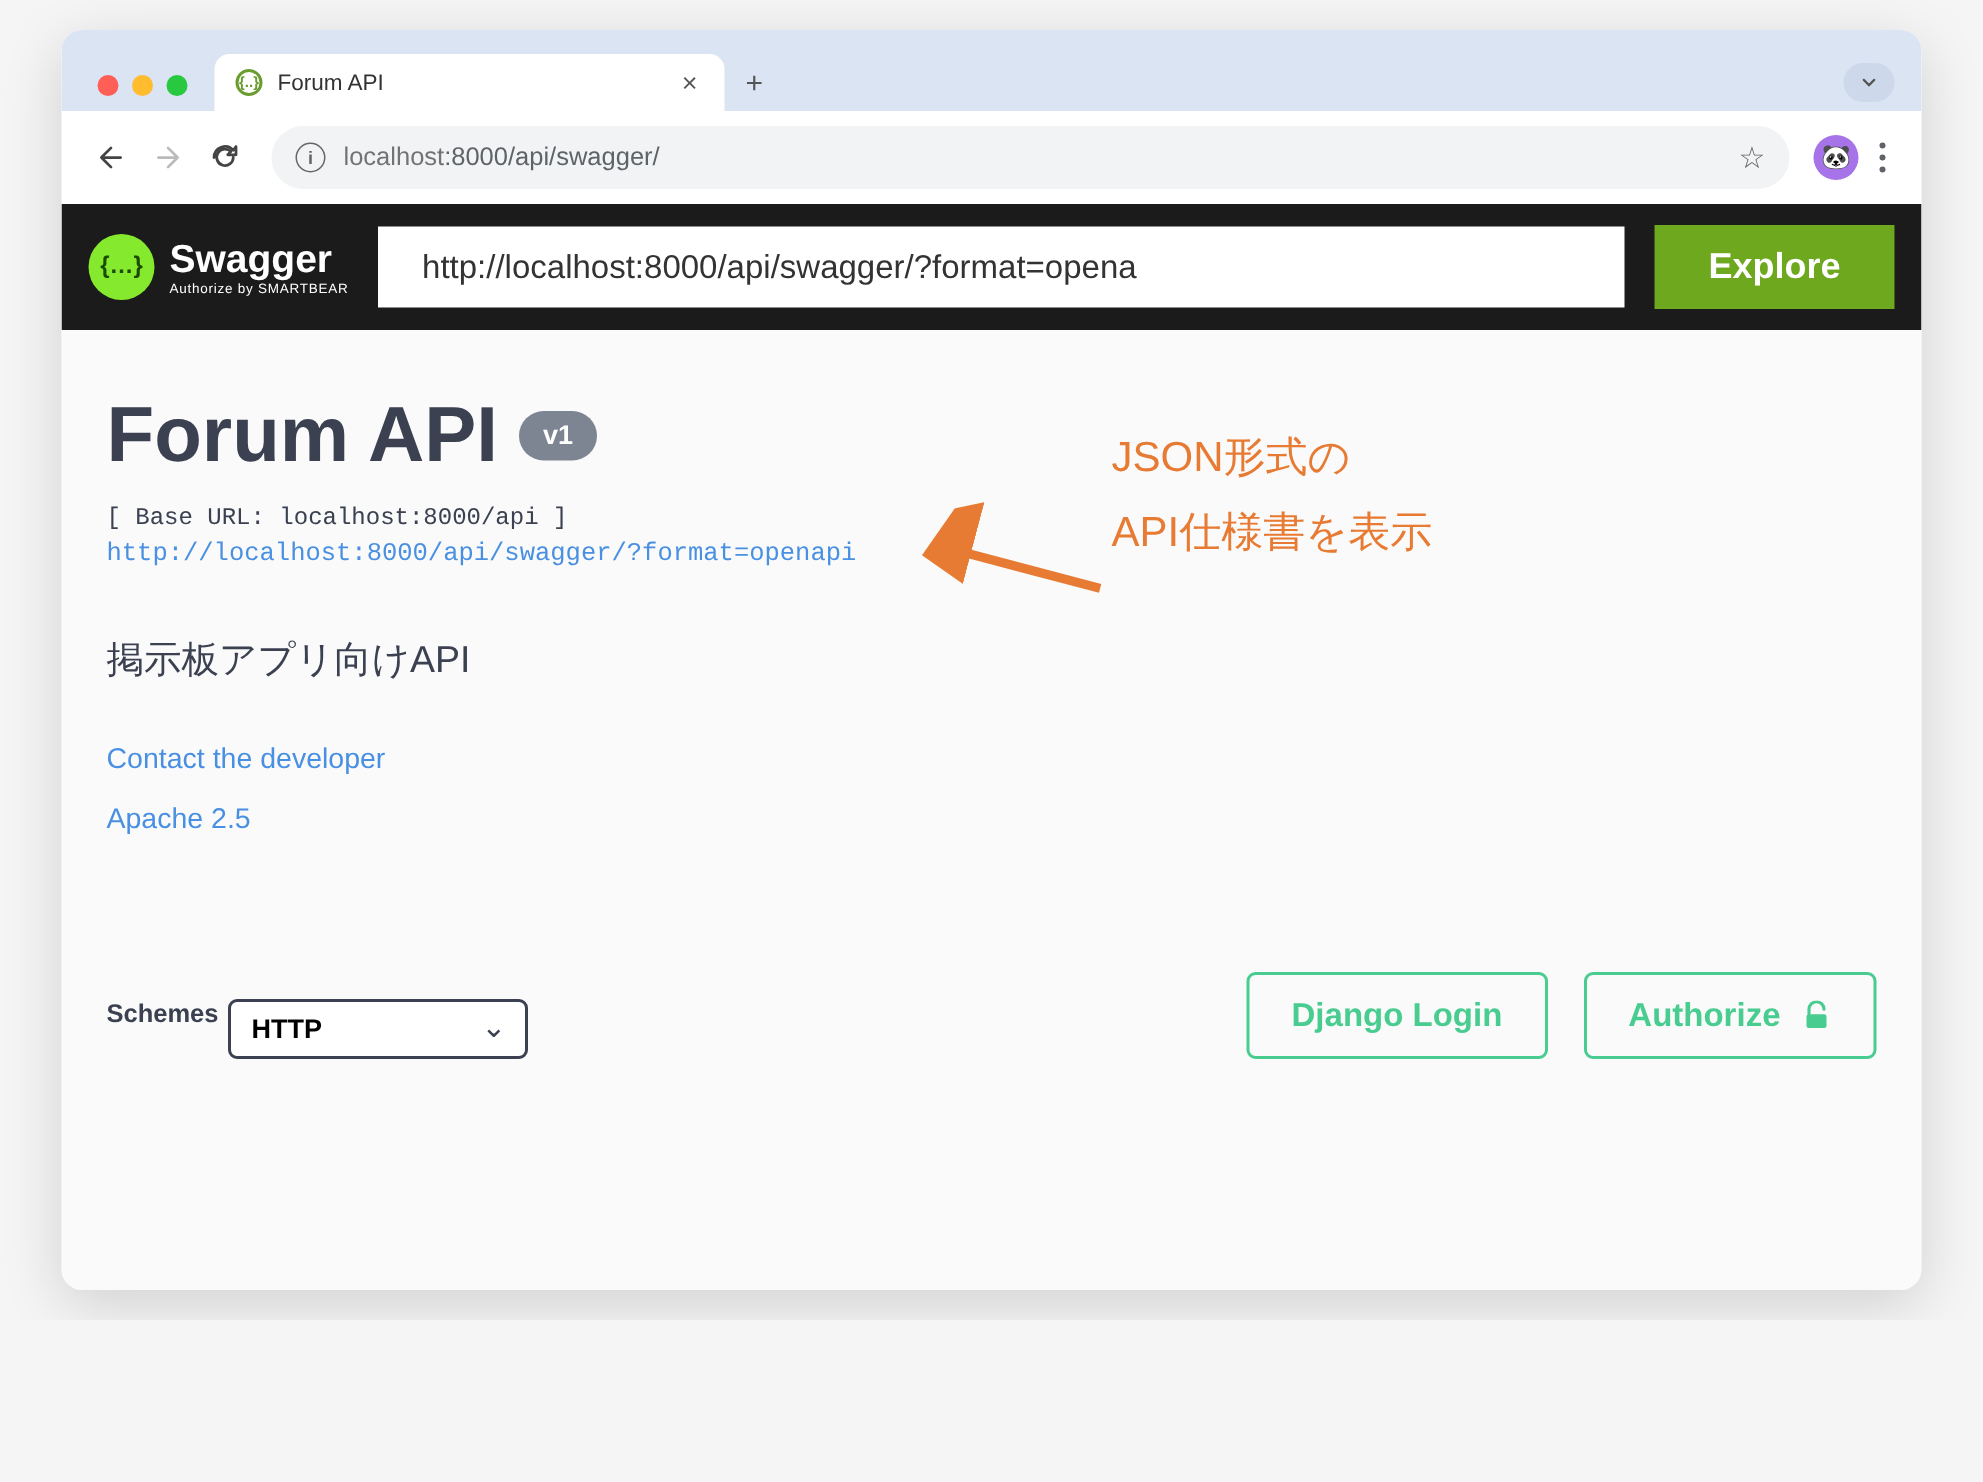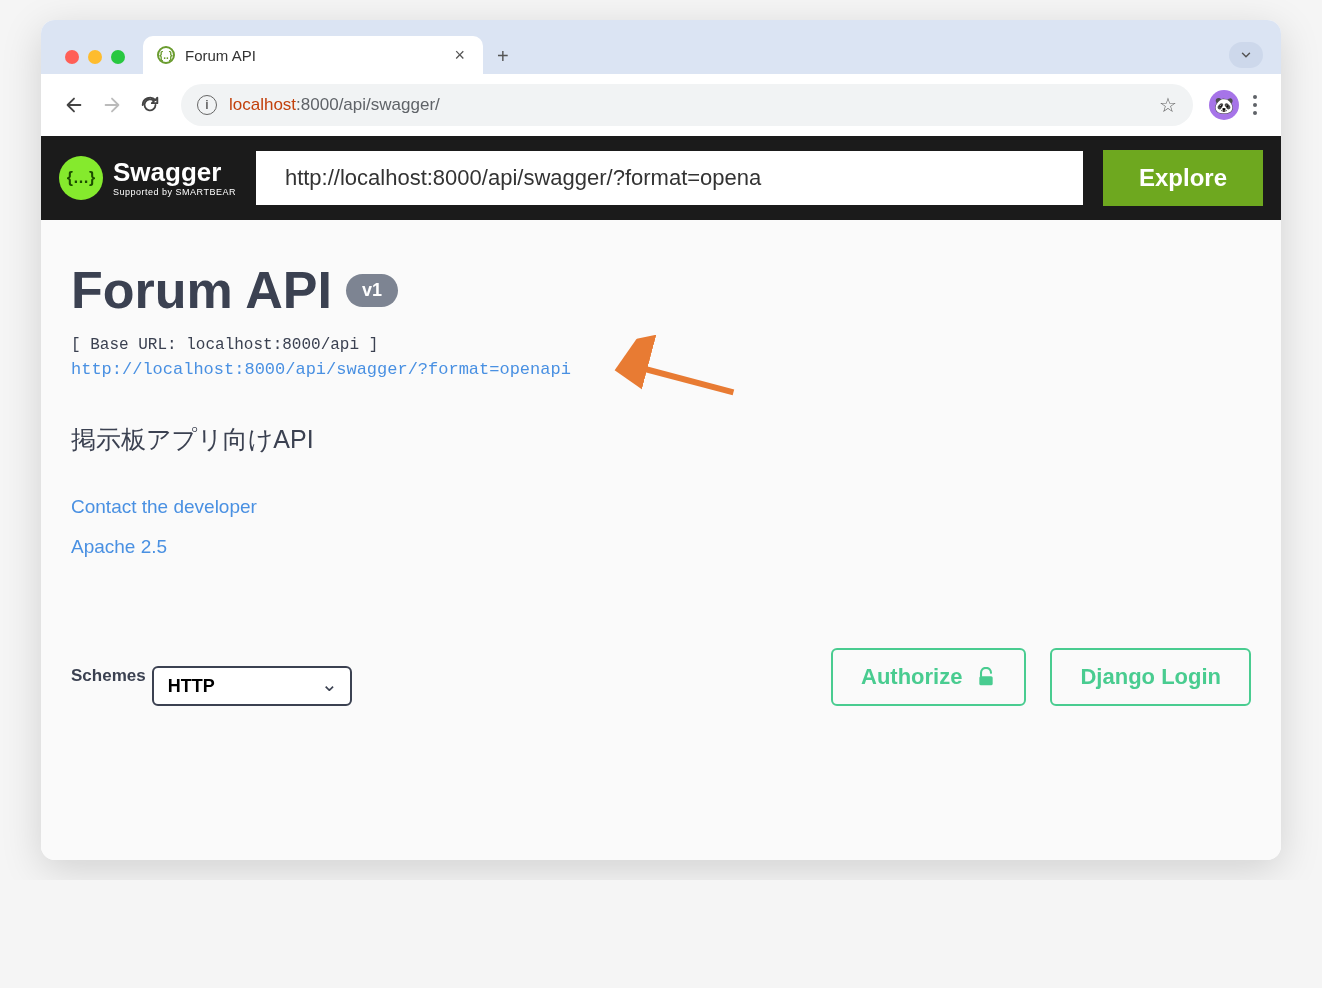--- a/index.html
+++ b/index.html
@@ -121,21 +121,21 @@
       border: 1.5px solid #666;
       border-radius: 50%;
       display: flex;
       align-items: center;
       justify-content: center;
       font-size: 12px;
       color: #666;
       font-weight: bold;
     }
     .url-text { font-size: 17px; color: #202124; }
-    .url-text .host { color: #c2410c; }
+    .url-text .host { color: #737373; }
     .url-text .path { color: #5f6368; }
     .star-icon { color: #666; font-size: 20px; margin-left: auto; cursor: pointer; }
     .avatar {
       width: 30px; height: 30px;
       border-radius: 50%;
       background: #a674e8;
       display: flex;
       align-items: center;
       justify-content: center;
       font-size: 16px;
@@ -379,41 +379,45 @@
           <span></span>
       </div>
     </div>
   </div>
 
   <div class="swagger-topbar">
     <div class="swagger-logo">
       <div class="swagger-logo-icon">{…}</div>
       <div class="swagger-logo-text">
         <span class="main">Swagger</span>
-        <span class="sub">Supported by SMARTBEAR</span>
+        <span class="sub">Authorize by SMARTBEAR</span>
       </div>
     </div>
     <input class="swagger-input" value="http://localhost:8000/api/swagger/?format=opena" style="">
     <button class="explore-btn">Explore</button>
   </div>
 
   <div class="swagger-body">
     <div class="api-title-row">
       <h1 class="api-title">Forum API</h1>
       <span class="version-badge">v1</span>
     </div>
     <div class="base-url">[ Base URL: localhost:8000/api ]</div>
     <a class="spec-link">http://localhost:8000/api/swagger/?format=openapi</a>
 
     <div class="api-description">掲示板アプリ向けAPI</div>
 
     <a class="contact-link">Contact the developer</a><br>
     <a class="license-link">Apache 2.5</a>
 
     
+    <div class="annotation">
+      <div>JSON形式の</div>
+      <div>API仕様書を表示</div>
+    </div>
     <svg class="arrow" width="120" height="60">
       <defs>
         <marker id="ah" markerWidth="12" markerHeight="12" refX="2" refY="6" orient="auto">
           <path d="M0,0 L12,6 L0,12 z" fill="#e87b33"></path>
         </marker>
       </defs>
       <line x1="110" y1="10" x2="15" y2="45" stroke="#e87b33" stroke-width="6" marker-end="url(#ah)"></line>
     </svg>
 
     
@@ -421,26 +425,26 @@
       <div class="schemes-block">
         <span class="schemes-label">Schemes</span>
         <div class="select-wrap">
           <select class="schemes-select">
             <option>HTTP</option>
           </select>
         </div>
       </div>
       <div class="right-buttons">
         <button class="outline-btn">
+          <span>Django Login</span>
+        </button>
+        <button class="outline-btn">
           <span>Authorize</span>
           <svg class="lock-icon" viewBox="0 0 24 24">
             <path d="M6 11V7a6 6 0 0 1 12 0" stroke="#49cc90" stroke-width="2.5" fill="none" stroke-linecap="round"></path>
             <rect x="4" y="11" width="16" height="11" rx="2" fill="#49cc90"></rect>
           </svg>
         </button>
-        <button class="outline-btn">
-          <span>Django Login</span>
-        </button>
       </div>
     </div>
   </div>
 
 </div>
 
 </body></html>

